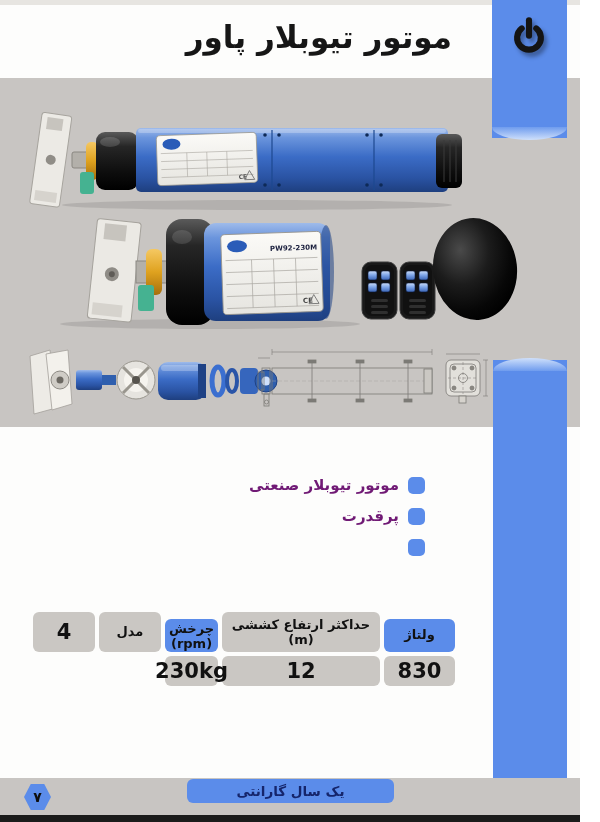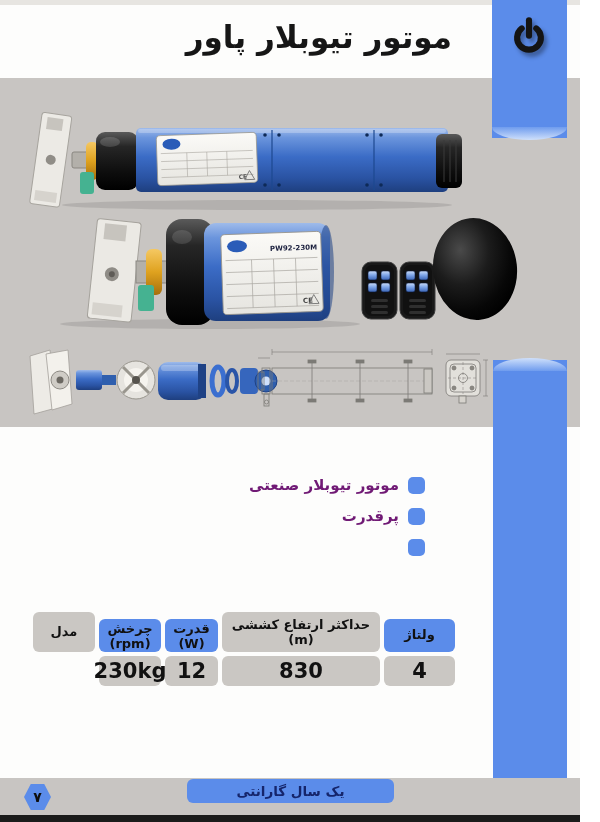--- a/index.html
+++ b/index.html
@@ -285,24 +285,20 @@
 
   <div class="spec-table">
       <div class="cell head accent">
         <div class="h-main">ولتاژ</div>
       </div>
       <div class="cell head">
         <div class="h-main">حداکثر ارتفاع کششی</div>
         <div class="h-unit">(m)</div>
       </div>
       <div class="cell head accent">
-        <div class="h-main">قدرت</div>
-        <div class="h-unit">(W)</div>
-      </div>
-      <div class="cell head accent">
         <div class="h-main">چرخش</div>
         <div class="h-unit">(rpm)</div>
       </div>
       <div class="cell head">
         <div class="h-main">مدل</div>
       </div>
       <div class="cell val">4</div>
       <div class="cell val">830</div>
       <div class="cell val">12</div>
       <div class="cell val">230kg</div>

